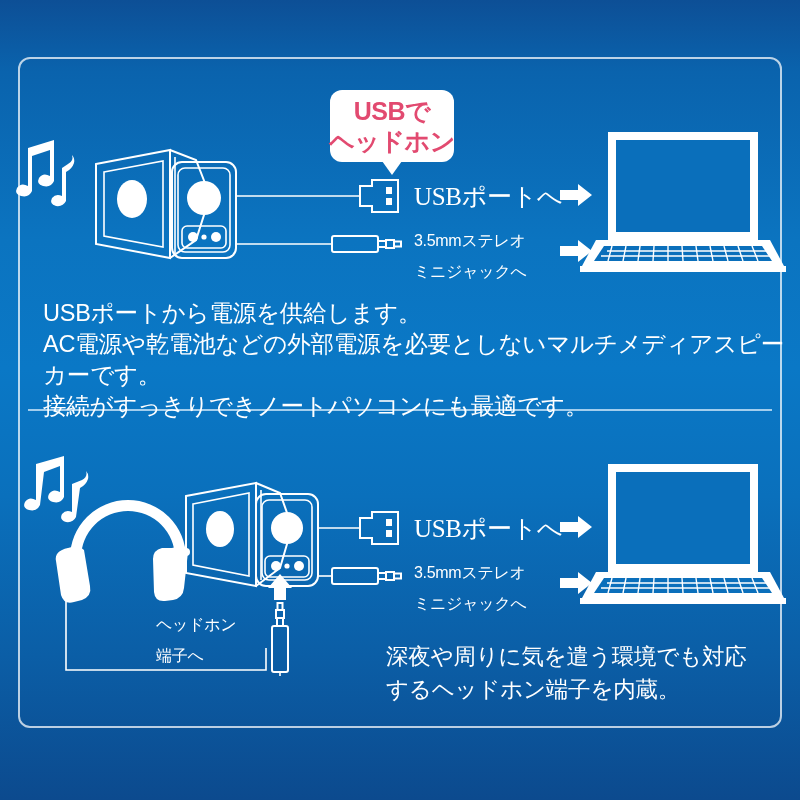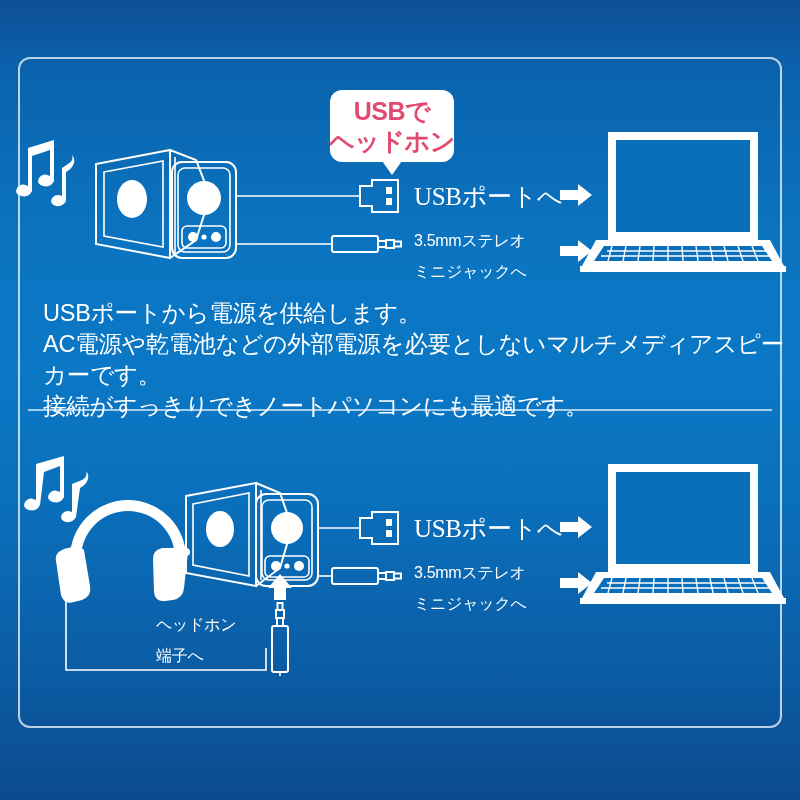--- a/index.html
+++ b/index.html
@@ -319,14 +319,15 @@
 接続がすっきりできノートパソコンにも最適です。</div>
 
   <div class="conn-label" style="left:414px; top:514px;">USBポートへ</div>
 
   <div class="jack-label" style="left:414px; top:557px;">3.5mmステレオ
 ミニジャックへ</div>
 
   <div class="jack-label" style="left:156px; top:609px;">ヘッドホン
 端子へ</div>
 
+  <div class="body-text" id="para-lower">深夜や周りに気を遣う環境でも対応するヘッドホン端子を内蔵。</div>
 
 </div>
 
 </body></html>

